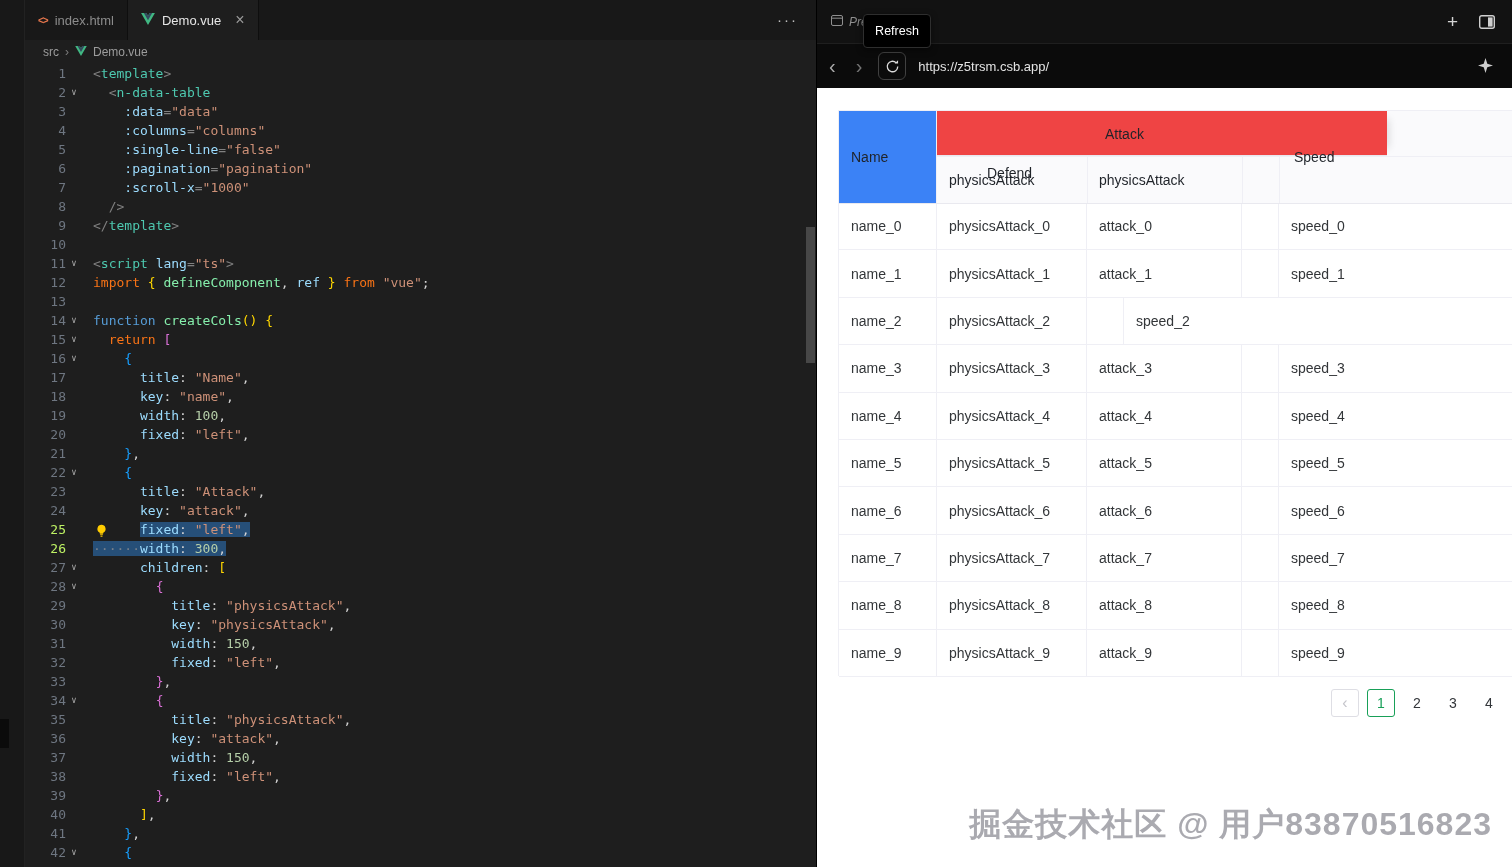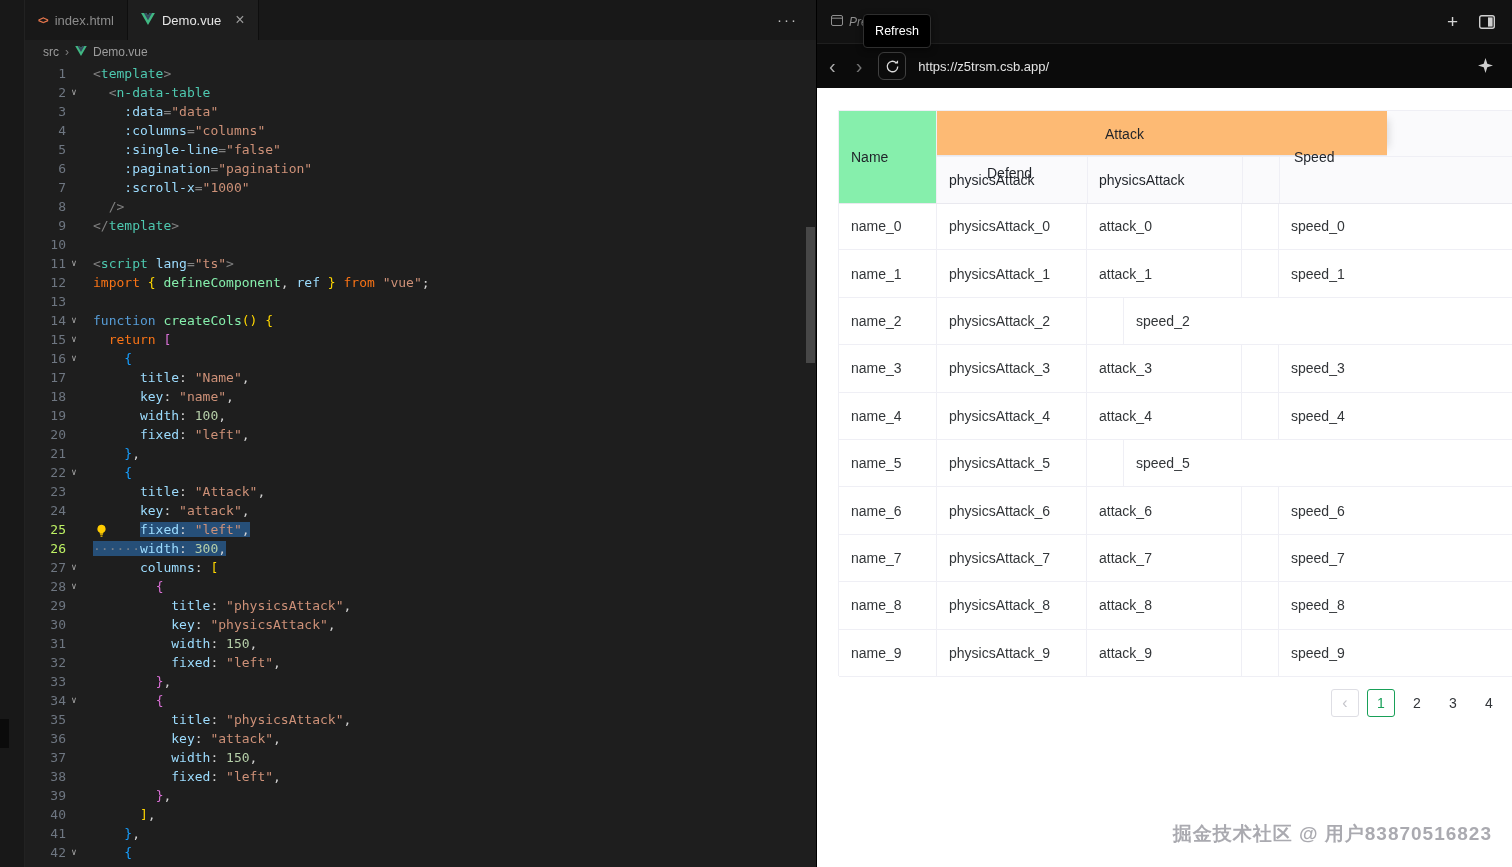--- a/index.html
+++ b/index.html
@@ -49,44 +49,44 @@
   .nav-fwd{margin-left:20px;color:#757575;font-size:20px;line-height:1}
   .refresh-btn{margin-left:16px;width:28px;height:28px;border:1px solid #414141;border-radius:6px;background:transparent;display:flex;align-items:center;justify-content:center}
   .url{margin-left:12px;color:#e3e3e3;font-size:13px}
   .sparkle{position:absolute;right:19px;top:14px}
   .pcontent{position:absolute;top:88px;left:0;right:0;bottom:0;background:#fff;overflow:hidden}
 
   
   .dtable{position:absolute;left:21px;top:22px;width:675px;height:566px;border-left:1px solid #efeff5;border-top:1px solid #efeff5;background:#fff}
   .thead-bg{position:absolute;left:0;top:0;width:675px;height:92px;background:#fafafc}
   .th{position:absolute;display:flex;align-items:center;font-size:14px;font-weight:500;color:#1f2329;white-space:nowrap}
-  .th-name{left:0;top:0;width:98px;height:92px;padding-left:12px;background:#86efac;border-right:1px solid #efeff5;z-index:2}
+  .th-name{left:0;top:0;width:98px;height:92px;padding-left:12px;background:#3b82f6;border-right:1px solid #efeff5;z-index:2}
   .th-defend{left:148px;top:16px;height:92px;z-index:1}
-  .attack-overlay{position:absolute;left:98px;top:0;width:450px;height:45px;background:#fdba74;border-bottom:1px solid #e8e8ee;z-index:2;box-shadow:10px 0 8px -8px rgba(0,0,0,.13)}
+  .attack-overlay{position:absolute;left:98px;top:0;width:450px;height:45px;background:#ef4444;border-bottom:1px solid #e8e8ee;z-index:2;box-shadow:10px 0 8px -8px rgba(0,0,0,.13)}
   .th-attack{position:absolute;left:168px;top:0;height:45px;display:flex;align-items:center;font-size:14px;font-weight:500;color:#1f2329}
   .th-speed{left:455px;top:0;height:92px;z-index:3}
   .th-sub1{left:110px;top:45px;height:47px;z-index:1}
   .th-sub2{left:260px;top:45px;height:47px;z-index:1}
   .hline-row1{position:absolute;left:98px;top:45px;width:577px;height:1px;background:#efeff5;z-index:0}
   .vline{position:absolute;top:45px;width:1px;height:47px;background:#efeff5;z-index:1}
   .vline.v1{left:248px}.vline.v2{left:403px}.vline.v3{left:440px}
   .hline-hb{position:absolute;left:0;top:92px;width:675px;height:1px;background:#e9e9ef;z-index:4}
   .tbody{position:absolute;left:0;top:92px;width:675px}
   .trow{display:flex;height:47.4px;border-bottom:1px solid #efeff5;background:#fff}
   .tcell{display:flex;align-items:center;padding-left:12px;font-size:14px;color:#333639;border-right:1px solid #efeff5;white-space:nowrap}
   .c-name{width:98px}.c-physicsAttack{width:150px}.c-attack{width:155px}
   .c-empty{width:37px;padding-left:0}.c-speed{flex:1;border-right:none}
 
   
   .pagination{position:absolute;left:514px;top:601px;display:flex;gap:8px}
   .pitem{width:28px;height:28px;border-radius:3px;display:flex;align-items:center;justify-content:center;font-size:14px;color:#33363a;background:#fff}
   .pitem.prev{border:1px solid #dedee4;color:#c6c6cc;font-size:16px}
   .pitem.active{border:1px solid #18a058;color:#18a058}
 
-  .watermark{position:absolute;right:20px;bottom:20px;font-size:19px;font-weight:600;color:#9c9ca3;opacity:.85;letter-spacing:1px;white-space:nowrap}
+  .watermark{position:absolute;right:20px;bottom:20px;font-size:32px;font-weight:600;color:#9c9ca3;opacity:.85;letter-spacing:1px;white-space:nowrap}
 </style>
 </head>
 <body>
 
 <div class="screen">
 
   <div class="activity-strip"></div>
   <div class="activity-notch"></div>
 
   <section class="editor">
@@ -141,21 +141,21 @@
           <div class="code-line"><span class="ln">21</span><span class="deco"></span><span class="ct"><span class="tk-d">    </span><span class="tk-b3">}</span><span class="tk-d">,</span></span></div>
           <div class="code-line"><span class="ln">22</span><span class="deco">∨</span><span class="ct"><span class="tk-d">    </span><span class="tk-b3">{</span></span></div>
           <div class="code-line"><span class="ln">23</span><span class="deco"></span><span class="ct"><span class="tk-d">      </span><span class="tk-a">title</span><span class="tk-d">: </span><span class="tk-s">"Attack"</span><span class="tk-d">,</span></span></div>
           <div class="code-line"><span class="ln">24</span><span class="deco"></span><span class="ct"><span class="tk-d">      </span><span class="tk-a">key</span><span class="tk-d">: </span><span class="tk-s">"attack"</span><span class="tk-d">,</span></span></div>
           <div class="code-line"><span class="ln on">25</span><span class="deco"></span><span class="ct"><span class="tk-d">      </span><span class="tk-a sel">fixed</span><span class="tk-d sel">: </span><span class="tk-s sel">"left"</span><span class="tk-d sel">,</span></span><span class="bulb"><svg width="13" height="13" viewBox="0 0 16 16">
                 <path fill="#fc0" d="M8 1a5 5 0 0 0-2.9 9.1c.55.4.9 1 .9 1.9h4c0-.9.35-1.5.9-1.9A5 5 0 0 0 8 1z"></path>
                 <rect x="6" y="12.6" width="4" height="1.3" rx=".6" fill="#fc0"></rect>
                 <rect x="6.6" y="14.4" width="2.8" height="1.2" rx=".6" fill="#fc0"></rect>
               </svg></span></div>
           <div class="code-line"><span class="ln on">26</span><span class="deco"></span><span class="ct"><span class="tk-w sel">······</span><span class="tk-a sel">width</span><span class="tk-d sel">: </span><span class="tk-n sel">300</span><span class="tk-d sel">,</span></span></div>
-          <div class="code-line"><span class="ln">27</span><span class="deco">∨</span><span class="ct"><span class="tk-d">      </span><span class="tk-a">columns</span><span class="tk-d">: </span><span class="tk-b1">[</span></span></div>
+          <div class="code-line"><span class="ln">27</span><span class="deco">∨</span><span class="ct"><span class="tk-d">      </span><span class="tk-a">children</span><span class="tk-d">: </span><span class="tk-b1">[</span></span></div>
           <div class="code-line"><span class="ln">28</span><span class="deco">∨</span><span class="ct"><span class="tk-d">        </span><span class="tk-b2">{</span></span></div>
           <div class="code-line"><span class="ln">29</span><span class="deco"></span><span class="ct"><span class="tk-d">          </span><span class="tk-a">title</span><span class="tk-d">: </span><span class="tk-s">"physicsAttack"</span><span class="tk-d">,</span></span></div>
           <div class="code-line"><span class="ln">30</span><span class="deco"></span><span class="ct"><span class="tk-d">          </span><span class="tk-a">key</span><span class="tk-d">: </span><span class="tk-s">"physicsAttack"</span><span class="tk-d">,</span></span></div>
           <div class="code-line"><span class="ln">31</span><span class="deco"></span><span class="ct"><span class="tk-d">          </span><span class="tk-a">width</span><span class="tk-d">: </span><span class="tk-n">150</span><span class="tk-d">,</span></span></div>
           <div class="code-line"><span class="ln">32</span><span class="deco"></span><span class="ct"><span class="tk-d">          </span><span class="tk-a">fixed</span><span class="tk-d">: </span><span class="tk-s">"left"</span><span class="tk-d">,</span></span></div>
           <div class="code-line"><span class="ln">33</span><span class="deco"></span><span class="ct"><span class="tk-d">        </span><span class="tk-b2">}</span><span class="tk-d">,</span></span></div>
           <div class="code-line"><span class="ln">34</span><span class="deco">∨</span><span class="ct"><span class="tk-d">        </span><span class="tk-b2">{</span></span></div>
           <div class="code-line"><span class="ln">35</span><span class="deco"></span><span class="ct"><span class="tk-d">          </span><span class="tk-a">title</span><span class="tk-d">: </span><span class="tk-s">"physicsAttack"</span><span class="tk-d">,</span></span></div>
           <div class="code-line"><span class="ln">36</span><span class="deco"></span><span class="ct"><span class="tk-d">          </span><span class="tk-a">key</span><span class="tk-d">: </span><span class="tk-s">"attack"</span><span class="tk-d">,</span></span></div>
           <div class="code-line"><span class="ln">37</span><span class="deco"></span><span class="ct"><span class="tk-d">          </span><span class="tk-a">width</span><span class="tk-d">: </span><span class="tk-n">150</span><span class="tk-d">,</span></span></div>
@@ -252,20 +252,21 @@
             <div class="trow">
               <div class="tcell c-name">name_4</div>
               <div class="tcell c-physicsAttack">physicsAttack_4</div>
               <div class="tcell c-attack">attack_4</div>
               <div class="tcell c-empty"></div>
               <div class="tcell c-speed">speed_4</div>
             </div>
             <div class="trow">
               <div class="tcell c-name">name_5</div>
               <div class="tcell c-physicsAttack">physicsAttack_5</div>
+              <div class="tcell c-attack">attack_5</div>
               <div class="tcell c-empty"></div>
               <div class="tcell c-speed">speed_5</div>
             </div>
             <div class="trow">
               <div class="tcell c-name">name_6</div>
               <div class="tcell c-physicsAttack">physicsAttack_6</div>
               <div class="tcell c-attack">attack_6</div>
               <div class="tcell c-empty"></div>
               <div class="tcell c-speed">speed_6</div>
             </div>

